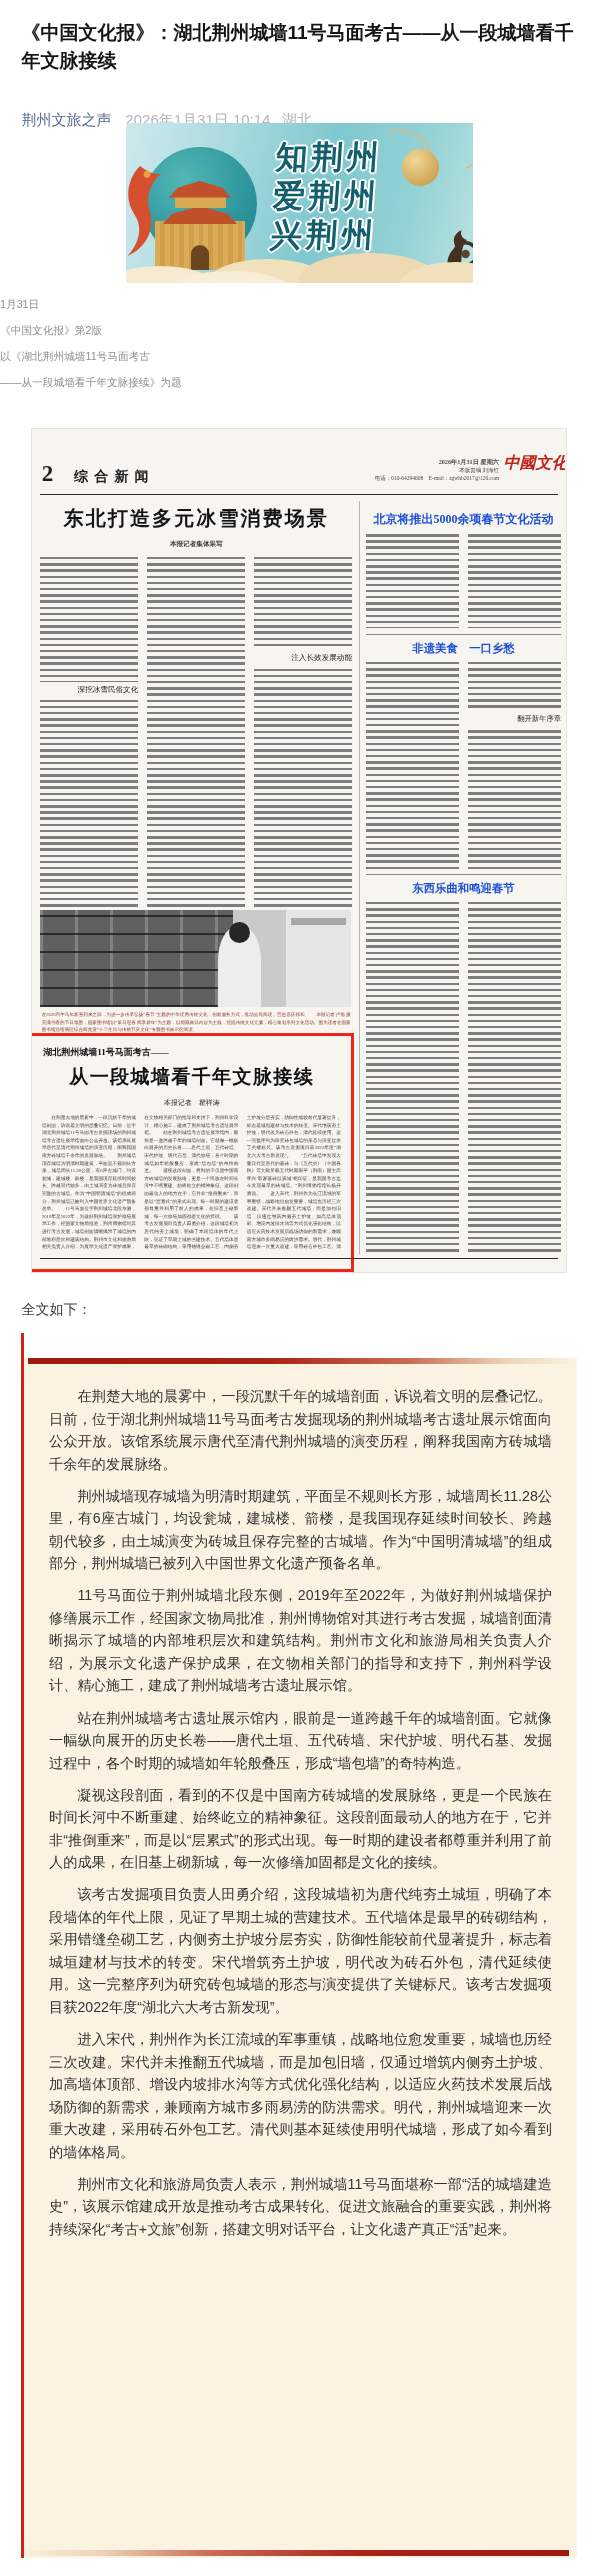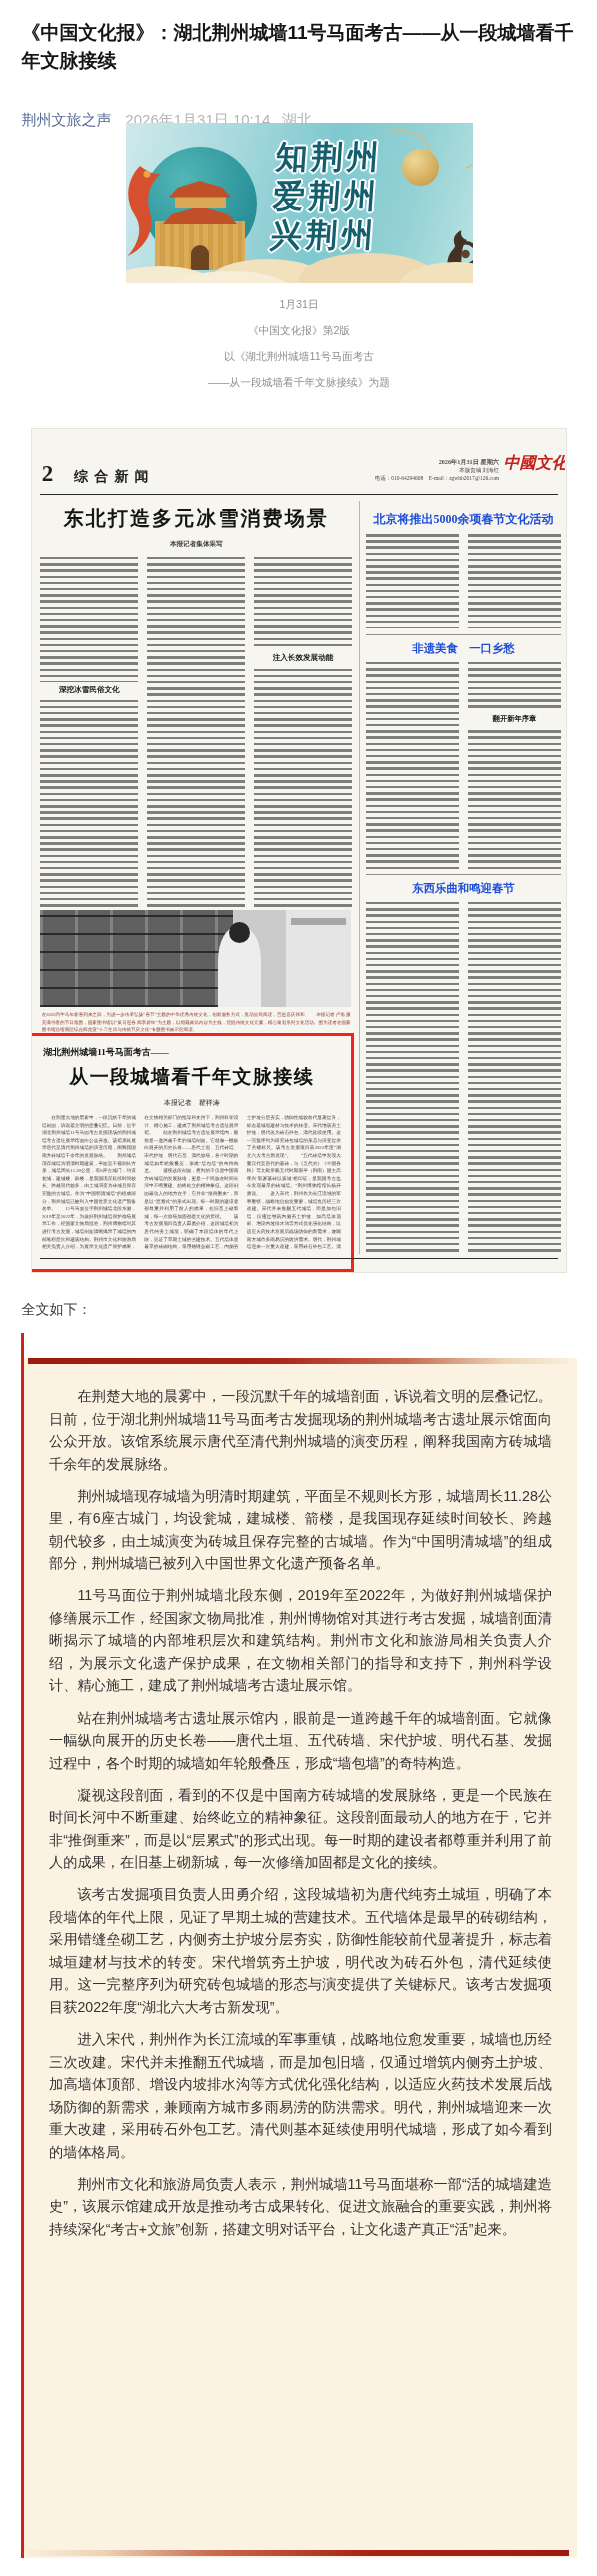--- a/index.html
+++ b/index.html
@@ -40,21 +40,21 @@
   .bn-slogan{position:absolute;left:147px;top:15.3px;font-weight:bold;font-size:32px;line-height:39px;
              letter-spacing:3.5px;color:#135f6e;transform:skewX(-4deg);
              text-shadow:1.4px 1.4px 0 #fff,-1.4px 1.4px 0 #fff,1.4px -1.4px 0 #fff,-1.4px -1.4px 0 #fff,
                          0 2.1px 0 #fff,2.1px 0 0 #fff,0 -2.1px 0 #fff,-2.1px 0 0 #fff;}
   .bn-arc{position:absolute;border:2.1px solid rgba(222,185,118,.75);border-radius:50%;
           border-bottom-color:transparent;border-left-color:transparent;}
   .a1{right:-14px;top:-19.4px;width:83px;height:62px;transform:rotate(20deg);}
   .a2{right:42px;top:7px;width:49px;height:35px;transform:rotate(15deg);}
 
   
-  .cap-block{left:0;top:291px;width:598px;text-align:center;color:#8f8f8f;font-size:10.7px;}
+  .cap-block{left:0;top:291px;width:598px;text-align:left;color:#8f8f8f;font-size:10.7px;}
   .cap-line{line-height:26px;}
 
   
   .np{left:31px;top:428px;width:536px;height:845px;background:#f7f5f0;
       border:0.7px solid #e7e4dc;box-sizing:border-box;overflow:hidden;
       font-family:"Liberation Serif","DejaVu Serif",serif;color:#3a3a3a;}
   .np-pgnum{position:absolute;left:9.7px;top:32px;font-size:23px;font-weight:bold;color:#1d1d1d;}
   .np-section{position:absolute;left:42px;top:39px;font-size:14px;font-weight:bold;
               letter-spacing:6.2px;color:#1d1d1d;}
   .np-hdr-right{position:absolute;right:67px;top:28px;text-align:right;color:#4a4a4a;}
@@ -66,21 +66,21 @@
   .np-rule-bottom{position:absolute;left:8.3px;right:8.3px;top:829px;height:1.4px;background:#2b2b2b;}
   .np-vdiv{position:absolute;left:327px;top:72px;width:0.7px;height:753px;background:#b9b5ab;}
 
   .np-h-left{position:absolute;left:8.3px;top:76px;width:312px;text-align:center;
              font-size:20px;font-weight:bold;letter-spacing:2.1px;color:#151515;}
   .np-by-left{position:absolute;left:8.3px;top:111px;width:312px;text-align:center;
               font-size:6.6px;font-weight:bold;}
   .sim{background-image:repeating-linear-gradient(#4c4c4c 0px,#4c4c4c 2.5px,rgba(0,0,0,0) 2.5px,rgba(0,0,0,0) 6.2px);
        filter:blur(0.3px);opacity:.7;}
   .np-colL{position:absolute;top:128px;width:98px;height:352px;}
-  .np-sub{position:absolute;width:98px;text-align:center;font-size:7.6px;font-weight:bold;
+  .np-sub{position:absolute;width:98px;text-align:right;font-size:7.6px;font-weight:normal;
           background:#f7f5f0;padding:2.8px 0;color:#181818;}
 
   .np-h-rt{position:absolute;left:334px;width:195px;text-align:center;font-weight:bold;color:#1d4ed8;}
   .np-colR{position:absolute;width:93px;}
   .np-rrule{position:absolute;left:334px;width:195px;height:0.7px;background:#8e8a80;}
 
   .np-photo{position:absolute;left:8.3px;top:481px;width:311px;height:97px;background:#cfcac2;
             overflow:hidden;filter:grayscale(1);}
   .ph-shelves{position:absolute;left:0;top:0;width:62%;height:100%;
       background:repeating-linear-gradient(0deg,rgba(35,35,35,.85) 0 2.1px,rgba(125,120,110,.35) 2.1px 18px),

